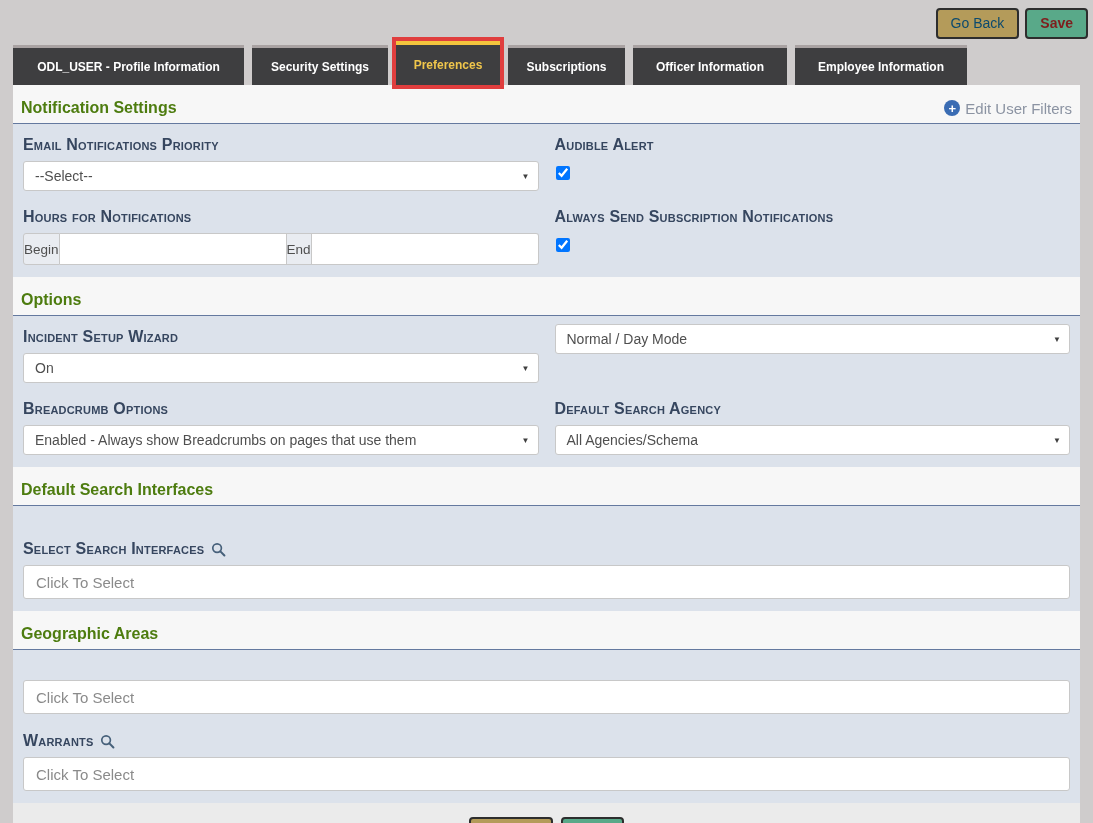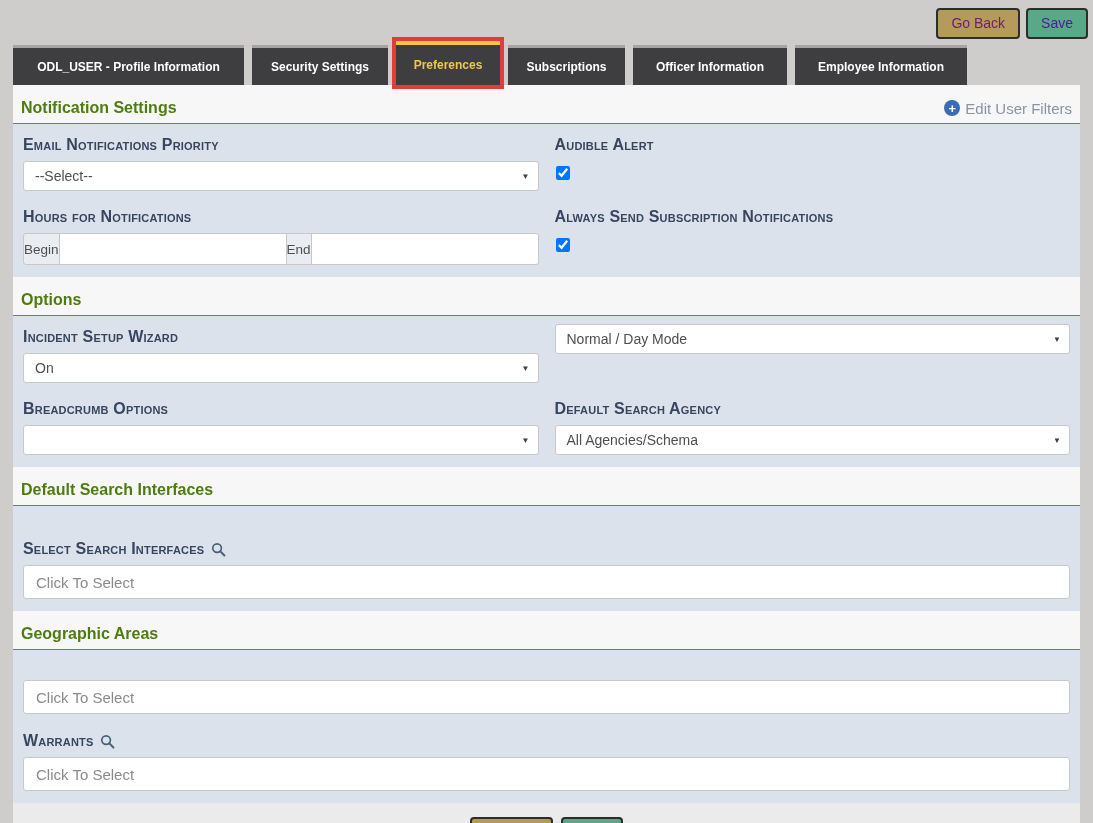--- a/index.html
+++ b/index.html
@@ -15,22 +15,22 @@
   .top-actions {
     position: absolute; top: 8px; right: 5px;
     display: flex; gap: 6px; z-index: 5;
   }
   .btn {
     border: 2px solid #2d2d2d; border-radius: 4px;
     font-size: 14px; padding: 5px 13px; cursor: pointer;
     font-family: "Liberation Sans", sans-serif;
     line-height: 1.2;
   }
-  .btn-goback { background: #b49b5a; color: #701a75; }
-  .btn-save   { background: #59a989; color: #4c1d95; }
+  .btn-goback { background: #b49b5a; color: #0c4a6e; }
+  .btn-save   { background: #59a989; color: #7f1d1d; font-weight: bold; }
 
   
   .tabbar {
     position: absolute; left: 13px; top: 42px;
     display: flex; align-items: flex-end; height: 43px;
   }
   .tab {
     background: #3e3e40; color: #ffffff;
     font-weight: bold; font-size: 12px;
     height: 40px; display: flex; align-items: center; justify-content: center;
@@ -217,20 +217,21 @@
           <div class="select">
             <span>Normal / Day Mode</span>
             <span class="caret">▼</span>
           </div>
         </div>
       </div>
       <div class="row" style="margin-top:7px;">
         <div class="col">
           <div class="field-label">Breadcrumb Options</div>
           <div class="select">
+            <span>Enabled - Always show Breadcrumbs on pages that use them</span>
             <span class="caret">▼</span>
           </div>
         </div>
         <div class="col">
           <div class="field-label">Default Search Agency</div>
           <div class="select">
             <span>All Agencies/Schema</span>
             <span class="caret">▼</span>
           </div>
         </div>

